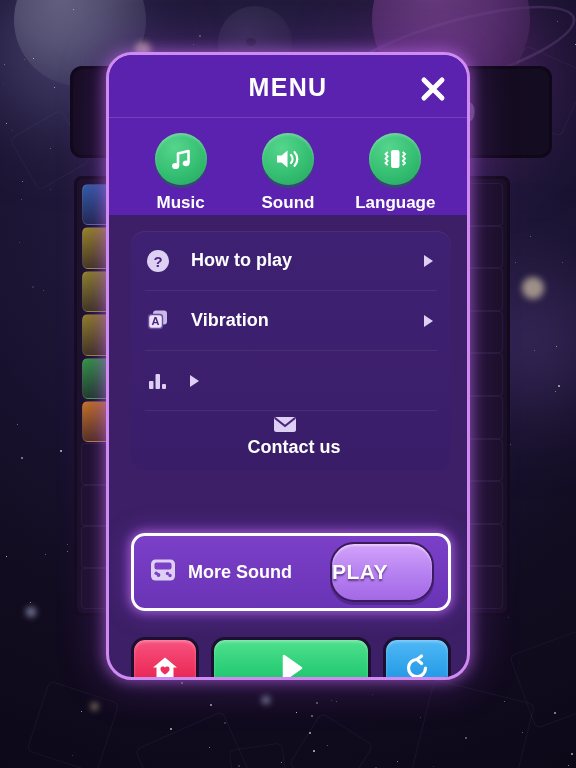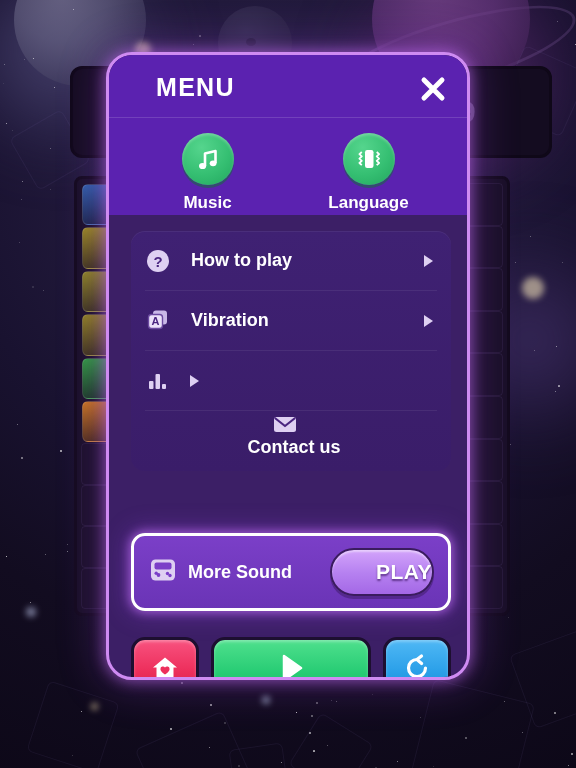--- a/index.html
+++ b/index.html
@@ -66,22 +66,22 @@
     border:3px solid #cf8bf2;
     border-radius:26px;
     box-shadow:0 0 14px 2px rgba(196,112,246,.55), 0 0 40px 8px rgba(140,60,200,.30);
     overflow:hidden;
   }
   .dlg-top { position:absolute; left:0; top:0; width:100%; height:160px;
     background:#5b22b0; border-radius:22px 22px 0 0; }
   .dlg-top:after { content:""; position:absolute; left:0; top:62px; width:100%; height:1px;
     background:rgba(255,255,255,.14); }
 
-  .title { position:absolute; left:0; top:18px; width:100%; 
-    color:#fff; font-size:25px; font-weight:bold; letter-spacing:1.3px;padding-left:47px; }
+  .title { position:absolute; left:0; top:18px; width:100%; text-align:center;
+    color:#fff; font-size:25px; font-weight:bold; letter-spacing:1.3px; }
   .close { position:absolute; right:14px; top:14px; width:40px; height:40px;
     display:flex; align-items:center; justify-content:center; cursor:pointer; }
 
   .toggles { position:absolute; left:0; top:78px; width:100%;
     display:flex; justify-content:space-around; padding:0 18px; }
   .tog { display:flex; flex-direction:column; align-items:center; width:100px; cursor:pointer; }
   .tog-circle { width:52px; height:52px; border-radius:50%;
     background:radial-gradient(circle at 38% 28%, #55d58d 0%, #35bf72 55%, #22a55e 100%);
     box-shadow:0 3px 0 rgba(20,110,60,.55), inset 0 2px 3px rgba(255,255,255,.28);
     display:flex; align-items:center; justify-content:center; }
@@ -99,25 +99,25 @@
   .row-lbl { flex:1; color:#fff; font-size:18px; font-weight:bold; margin-left:6px; }
   .chev { width:18px; display:flex; align-items:center; justify-content:center; }
 
   
   .mg { position:absolute; left:22px; top:478px; width:320px; height:78px;
     background:linear-gradient(180deg,#7b3fc8 0%, #6a34b6 100%);
     border:3px solid #fff; border-radius:14px;
     box-shadow:0 0 10px 2px rgba(190,110,245,.65), 0 0 22px 5px rgba(150,70,220,.35);
     display:flex; align-items:center; padding:0 14px; cursor:pointer; }
   .mg-lbl { flex:1; color:#fff; font-size:18px; font-weight:bold; margin-left:10px; }
-  .mg-btn { width:104px; height:48px; border-radius:24px;
+  .mg-btn { width:104px; height:60px; border-radius:24px;
     background:linear-gradient(180deg,#d3a3fb 0%, #b681f0 52%, #a468e6 100%);
     border:2px solid #3a1c5e;
     box-shadow:inset 0 2px 2px rgba(255,255,255,.45), 0 3px 0 rgba(60,25,100,.5);
-    display:flex; align-items:center; justify-content:flex-end; cursor:pointer; }
+    display:flex; align-items:center; justify-content:flex-start; cursor:pointer; }
   .mg-btn span { color:#fff; font-size:21px; font-weight:bold; letter-spacing:.5px;
     text-shadow:0 2px 2px rgba(70,30,110,.75); }
 
   
   .actions { position:absolute; left:22px; top:580px; width:320px; height:66px;
     display:flex; align-items:center; gap:12px; }
   .abtn { border:3px solid #1d0f30; border-radius:14px; cursor:pointer;
     display:flex; align-items:center; justify-content:center; }
   .abtn-home { width:68px; height:62px;
     background:linear-gradient(180deg,#f8527f 0%, #ed2f5c 55%, #d31f49 100%);
@@ -366,20 +366,30 @@
       <div class="tog-circle">
         <svg width="28" height="28" viewBox="0 0 28 28">
           <path d="M11 21 V8.5 L21.5 6 V18" fill="none" stroke="#fff" stroke-width="2.6" stroke-linejoin="round"></path>
           <ellipse cx="8.6" cy="21" rx="3.6" ry="3.1" fill="#fff"></ellipse>
           <ellipse cx="19.1" cy="18.3" rx="3.4" ry="2.9" fill="#fff"></ellipse>
         </svg>
       </div>
       <div class="tog-label">Music</div>
     </div>
 
+    <div class="tog">
+      <div class="tog-circle">
+        <svg width="30" height="28" viewBox="0 0 30 28">
+          <path d="M4 10.5 H8.5 L14.5 5.5 V22.5 L8.5 17.5 H4 Z" fill="#fff"></path>
+          <path d="M18 10 a6 6 0 0 1 0 8" fill="none" stroke="#fff" stroke-width="2.3" stroke-linecap="round"></path>
+          <path d="M21.6 7.2 a10 10 0 0 1 0 13.6" fill="none" stroke="#fff" stroke-width="2.3" stroke-linecap="round"></path>
+        </svg>
+      </div>
+      <div class="tog-label">Sound</div>
+    </div>
 
     <div class="tog">
       <div class="tog-circle">
         <svg width="30" height="28" viewBox="0 0 30 28">
           <rect x="11" y="5" width="8.5" height="18" rx="2.2" fill="#fff"></rect>
           <path d="M7.8 7 l-2.4 2.2 2.4 2.2 -2.4 2.2 2.4 2.2 -2.4 2.2 2.4 2.2" fill="none" stroke="#fff" stroke-width="1.8" stroke-linejoin="round"></path>
           <path d="M22.7 7 l2.4 2.2 -2.4 2.2 2.4 2.2 -2.4 2.2 2.4 2.2 -2.4 2.2" fill="none" stroke="#fff" stroke-width="1.8" stroke-linejoin="round"></path>
         </svg>
       </div>
       <div class="tog-label">Language</div>

